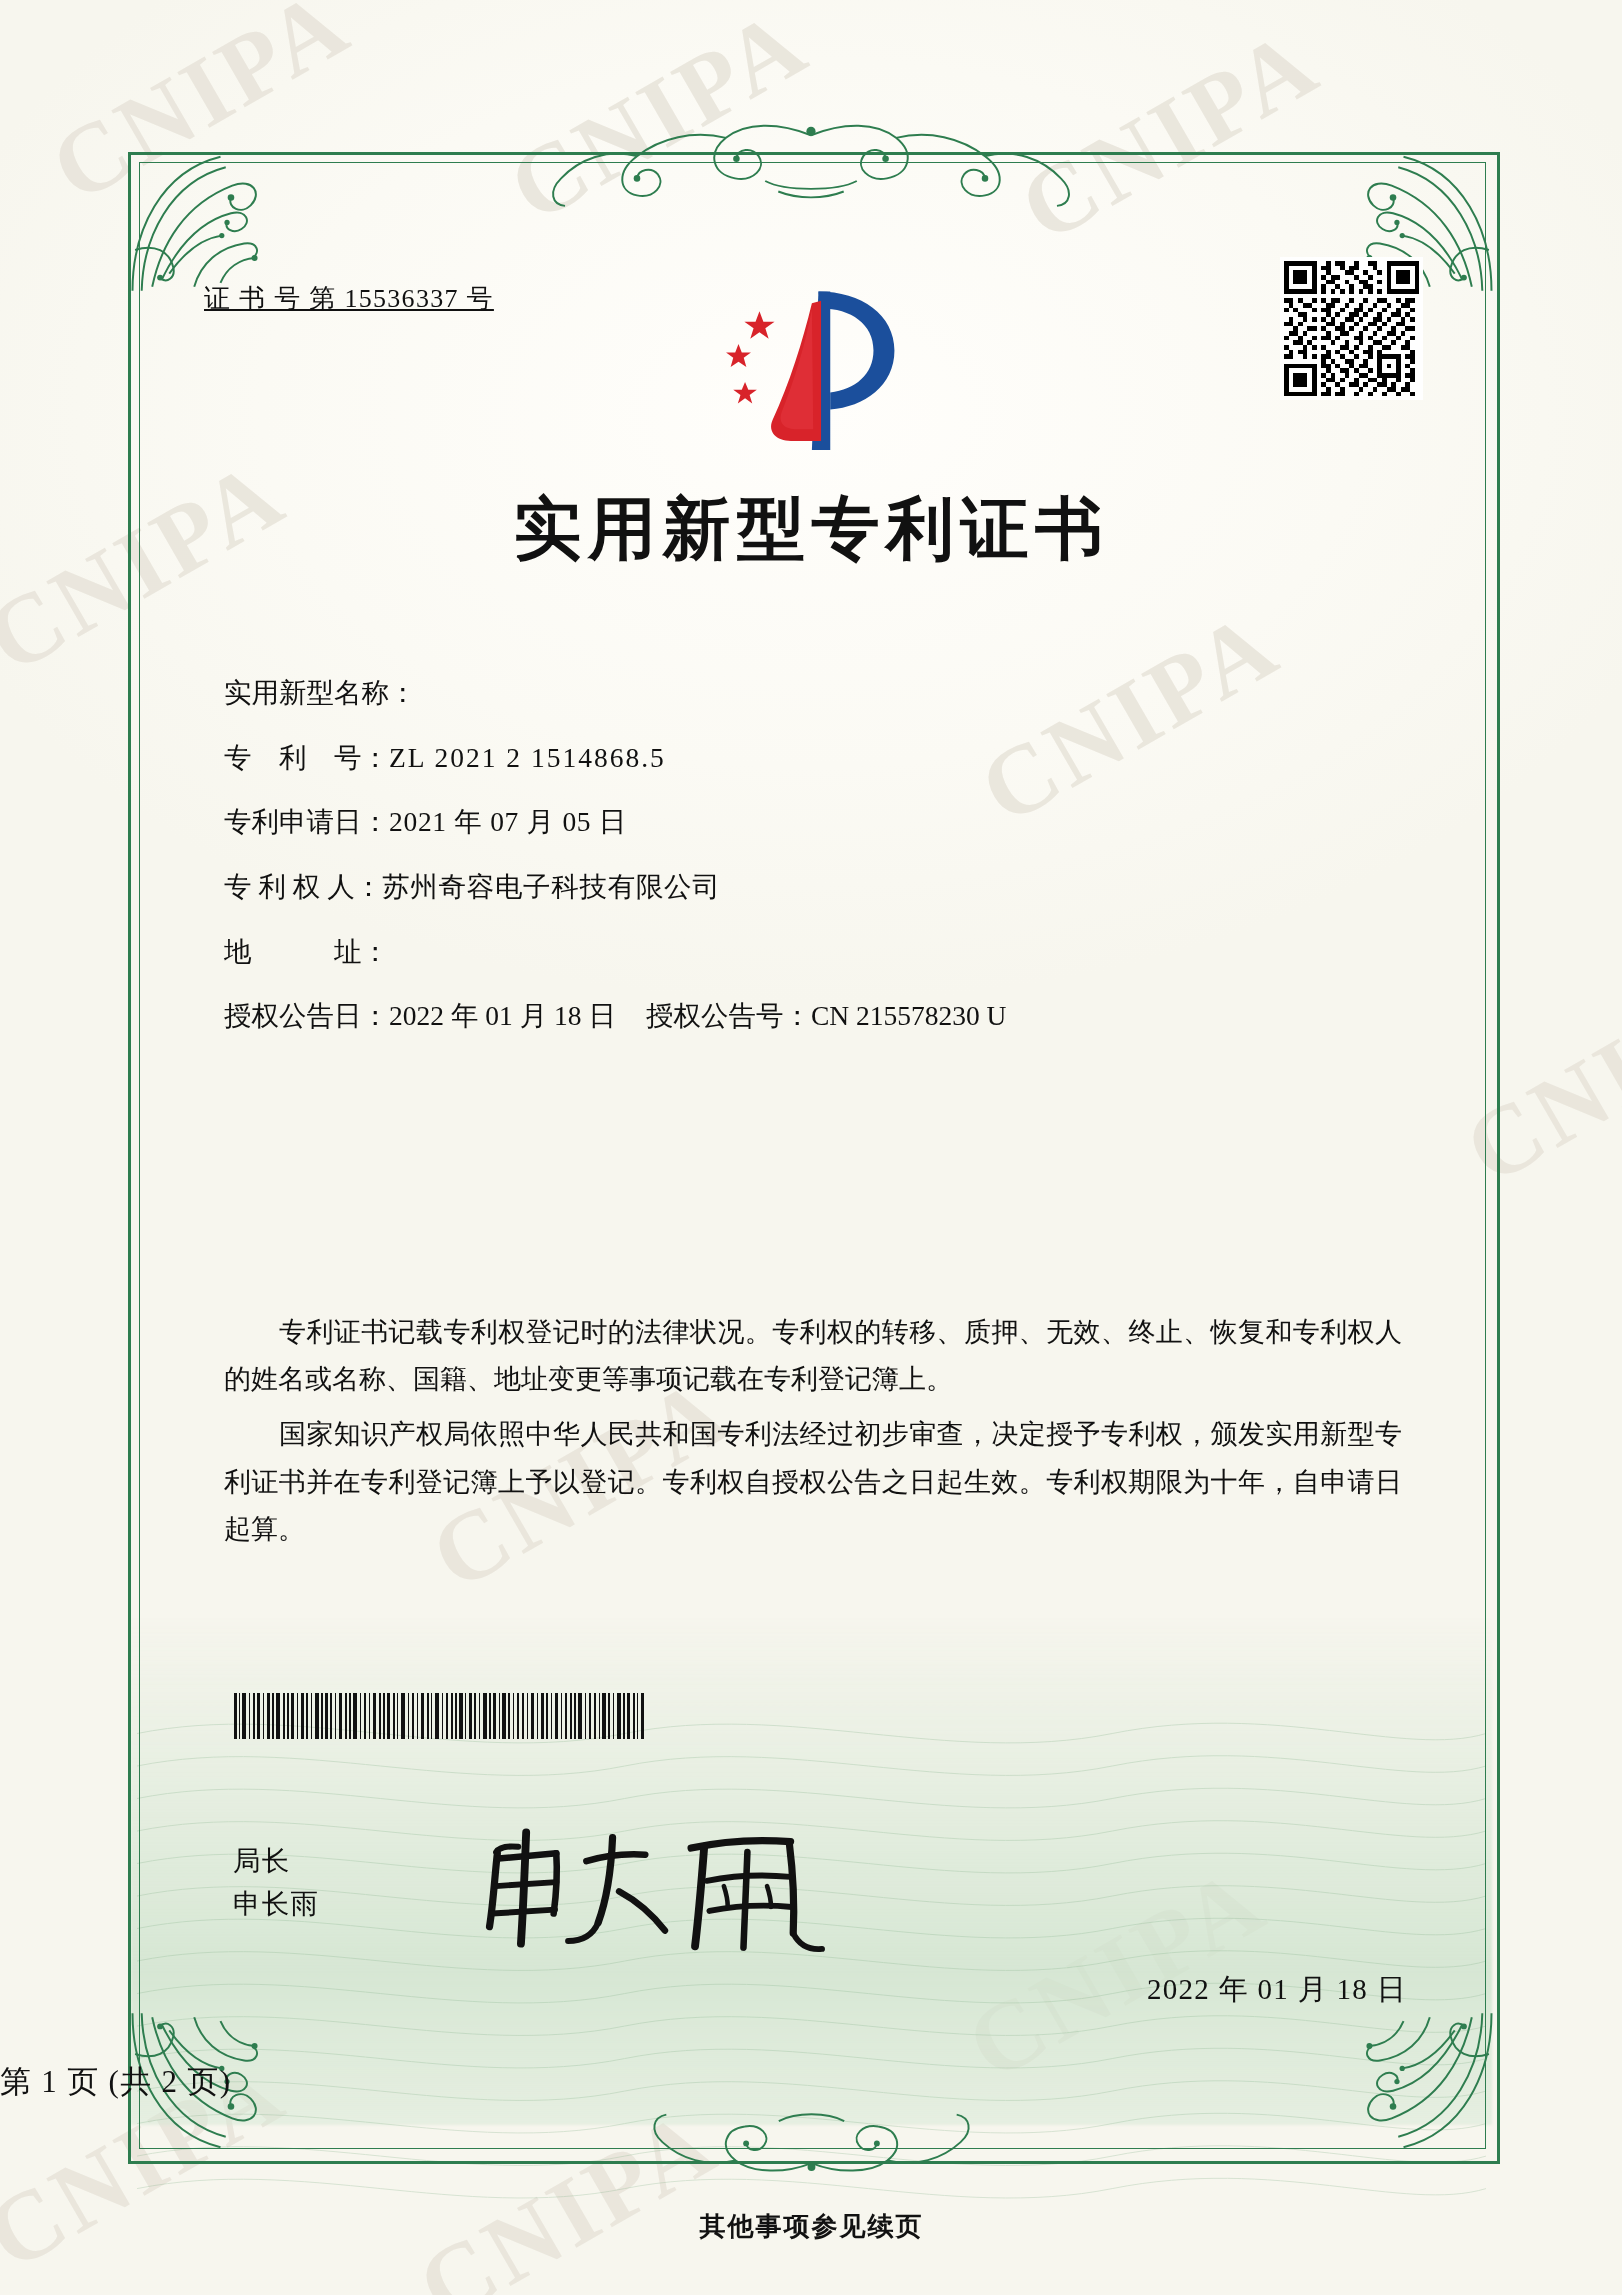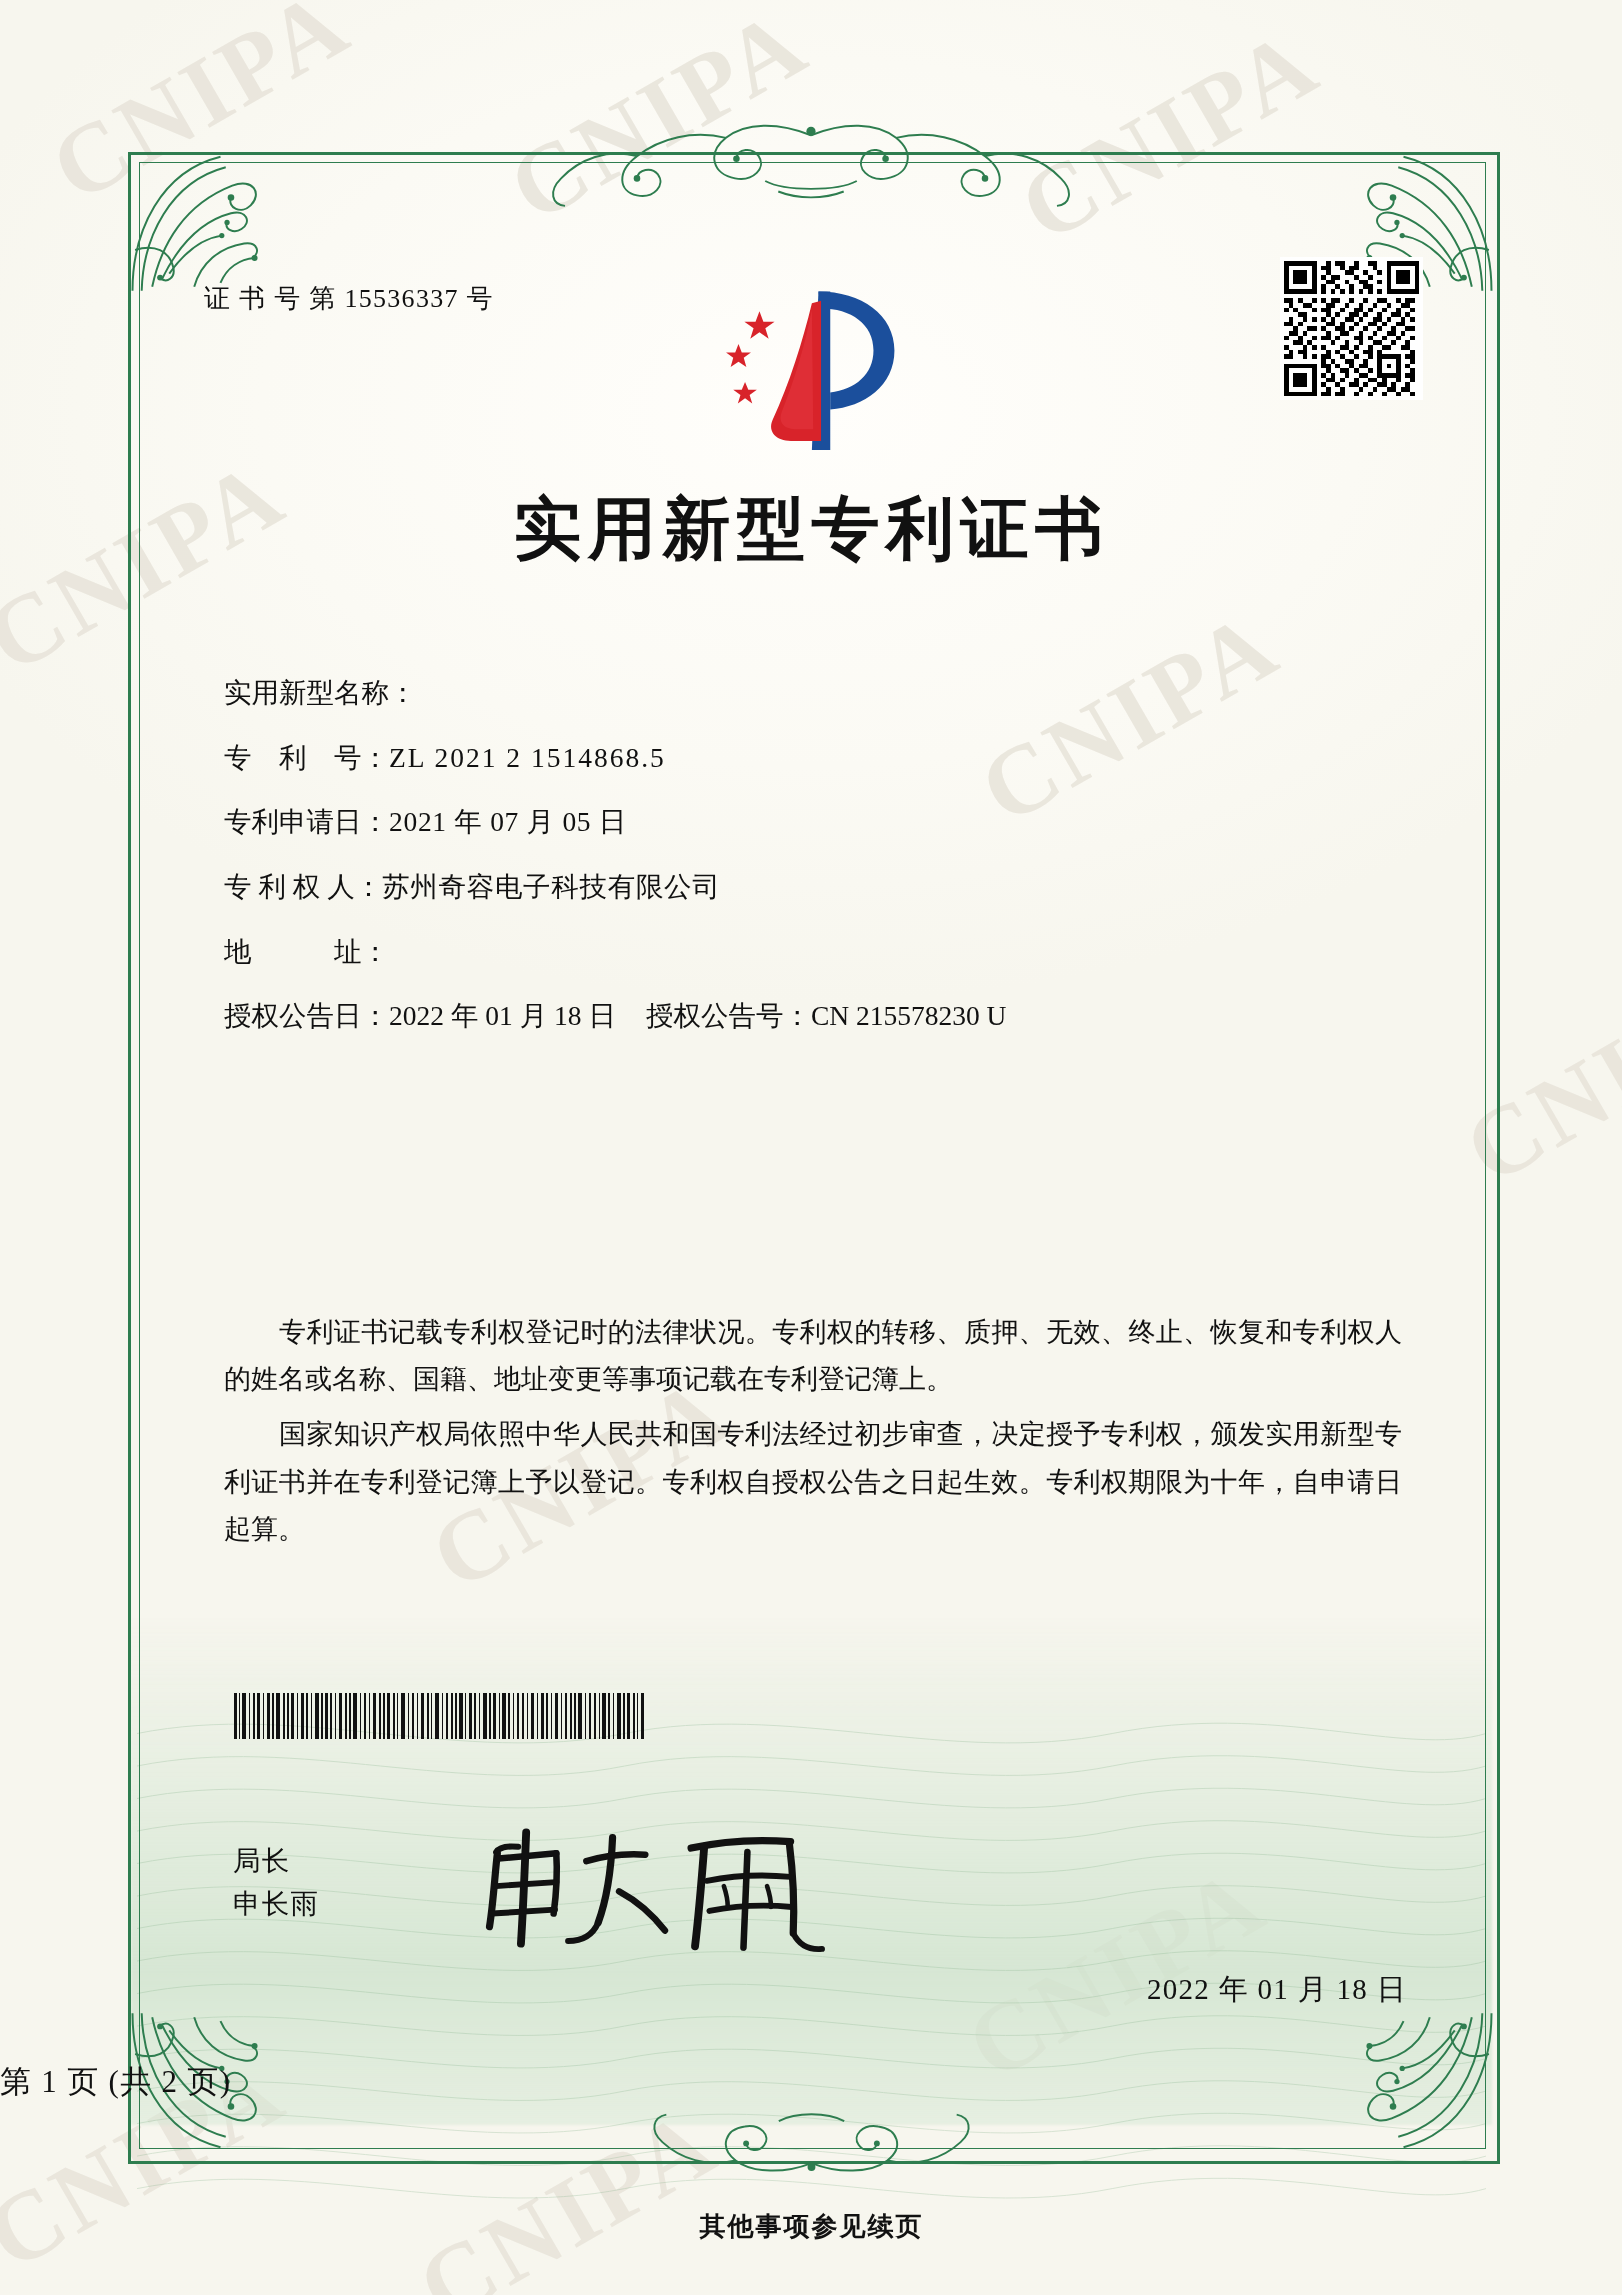--- a/index.html
+++ b/index.html
@@ -104,20 +104,21 @@
   }
   .bottom-flourish svg { width:100%; height:100%; display:block; }
 
   
   .cert-no {
     position: absolute;
     left: 204px; top: 281px;
     font-size: 26px;
     color: #111;
     letter-spacing: 1.3px;
+    text-decoration: underline;
   }
 
   .qr {
     position: absolute;
     right: 200px; top: 257px;
     width: 143px; height: 143px;
     background: #fff;
     padding: 3.9px;
     box-sizing: border-box;
   }

